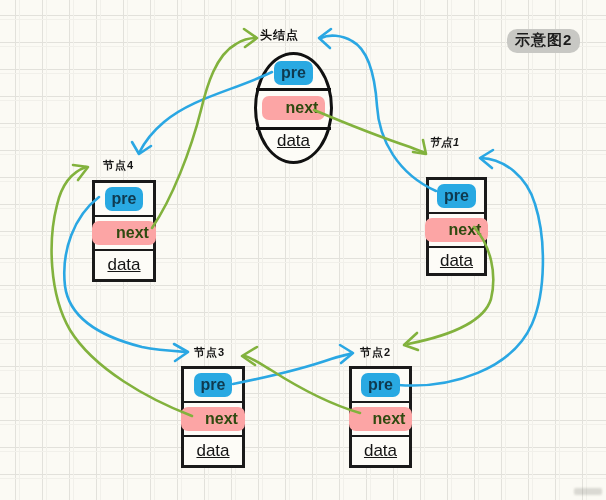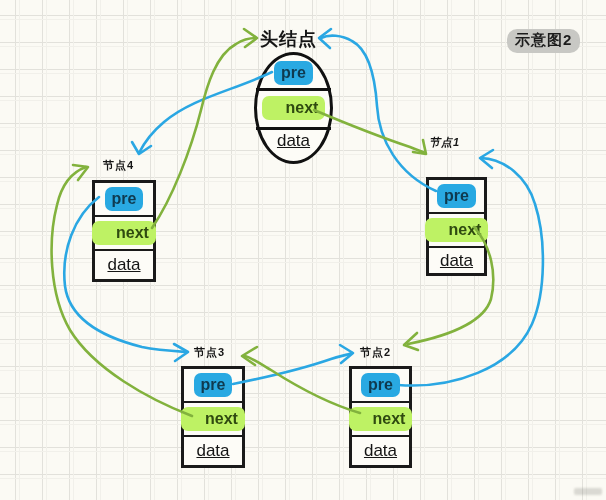--- a/index.html
+++ b/index.html
@@ -25,36 +25,36 @@
   }
   .row{display:flex;align-items:center;justify-content:center;box-sizing:border-box;}
   .row.sep{border-bottom:2.5px solid #1a1a1a;}
   .rect-node .row{height:34px;}
   .rect-node .row:last-child{flex:1;}
   .chip{
     display:inline-block;padding:1px 7px;border-radius:7px;
     font-size:16px;font-weight:700;line-height:22px;
   }
   .chip.pre{background:#29a9e2;color:#0f3a4f;}
-  .chip.next{background:#bef264;color:#2f4a10;padding-left:24px;}
+  .chip.next{background:#fca5a5;color:#2f4a10;padding-left:24px;}
   .data-txt{font-size:17px;font-weight:500;color:#151515;text-decoration:underline;}
   
   #head-node{
     position:absolute;left:254px;top:52px;width:79px;height:112px;
     border:3px solid #111;border-radius:50%;background:#fdfcf7;
     box-sizing:border-box;z-index:2;
   }
   #head-node .hline{position:absolute;left:-1px;right:-1px;height:2.5px;background:#111;}
   #head-node .slot{position:absolute;left:0;right:0;display:flex;justify-content:center;}
   
   #node4-rect{left:92px;top:180px;width:64px;height:102px;}
   #node1-rect{left:426px;top:177px;width:61px;height:99px;}
   #node3-rect{left:181px;top:366px;width:64px;height:102px;}
   #node2-rect{left:349px;top:366px;width:63px;height:102px;}
-  #head-label{left:260px;top:27px;font-size:18px;}
+  #head-label{left:260px;top:27px;font-size:12px;}
   #node4-label{left:103px;top:158px;}
   #node1-label{left:429px;top:135px;font-style:italic;}
   #node3-label{left:194px;top:345px;}
   #node2-label{left:360px;top:345px;}
   #arrows-layer{position:absolute;left:0;top:0;z-index:4;pointer-events:none;}
   #title-badge{
     position:absolute;left:507px;top:29px;background:#c8c8c4;color:#1c1c1c;
     font-size:15px;font-weight:700;padding:2px 8px 3px;border-radius:10px;
     letter-spacing:1px;z-index:3;
   }

